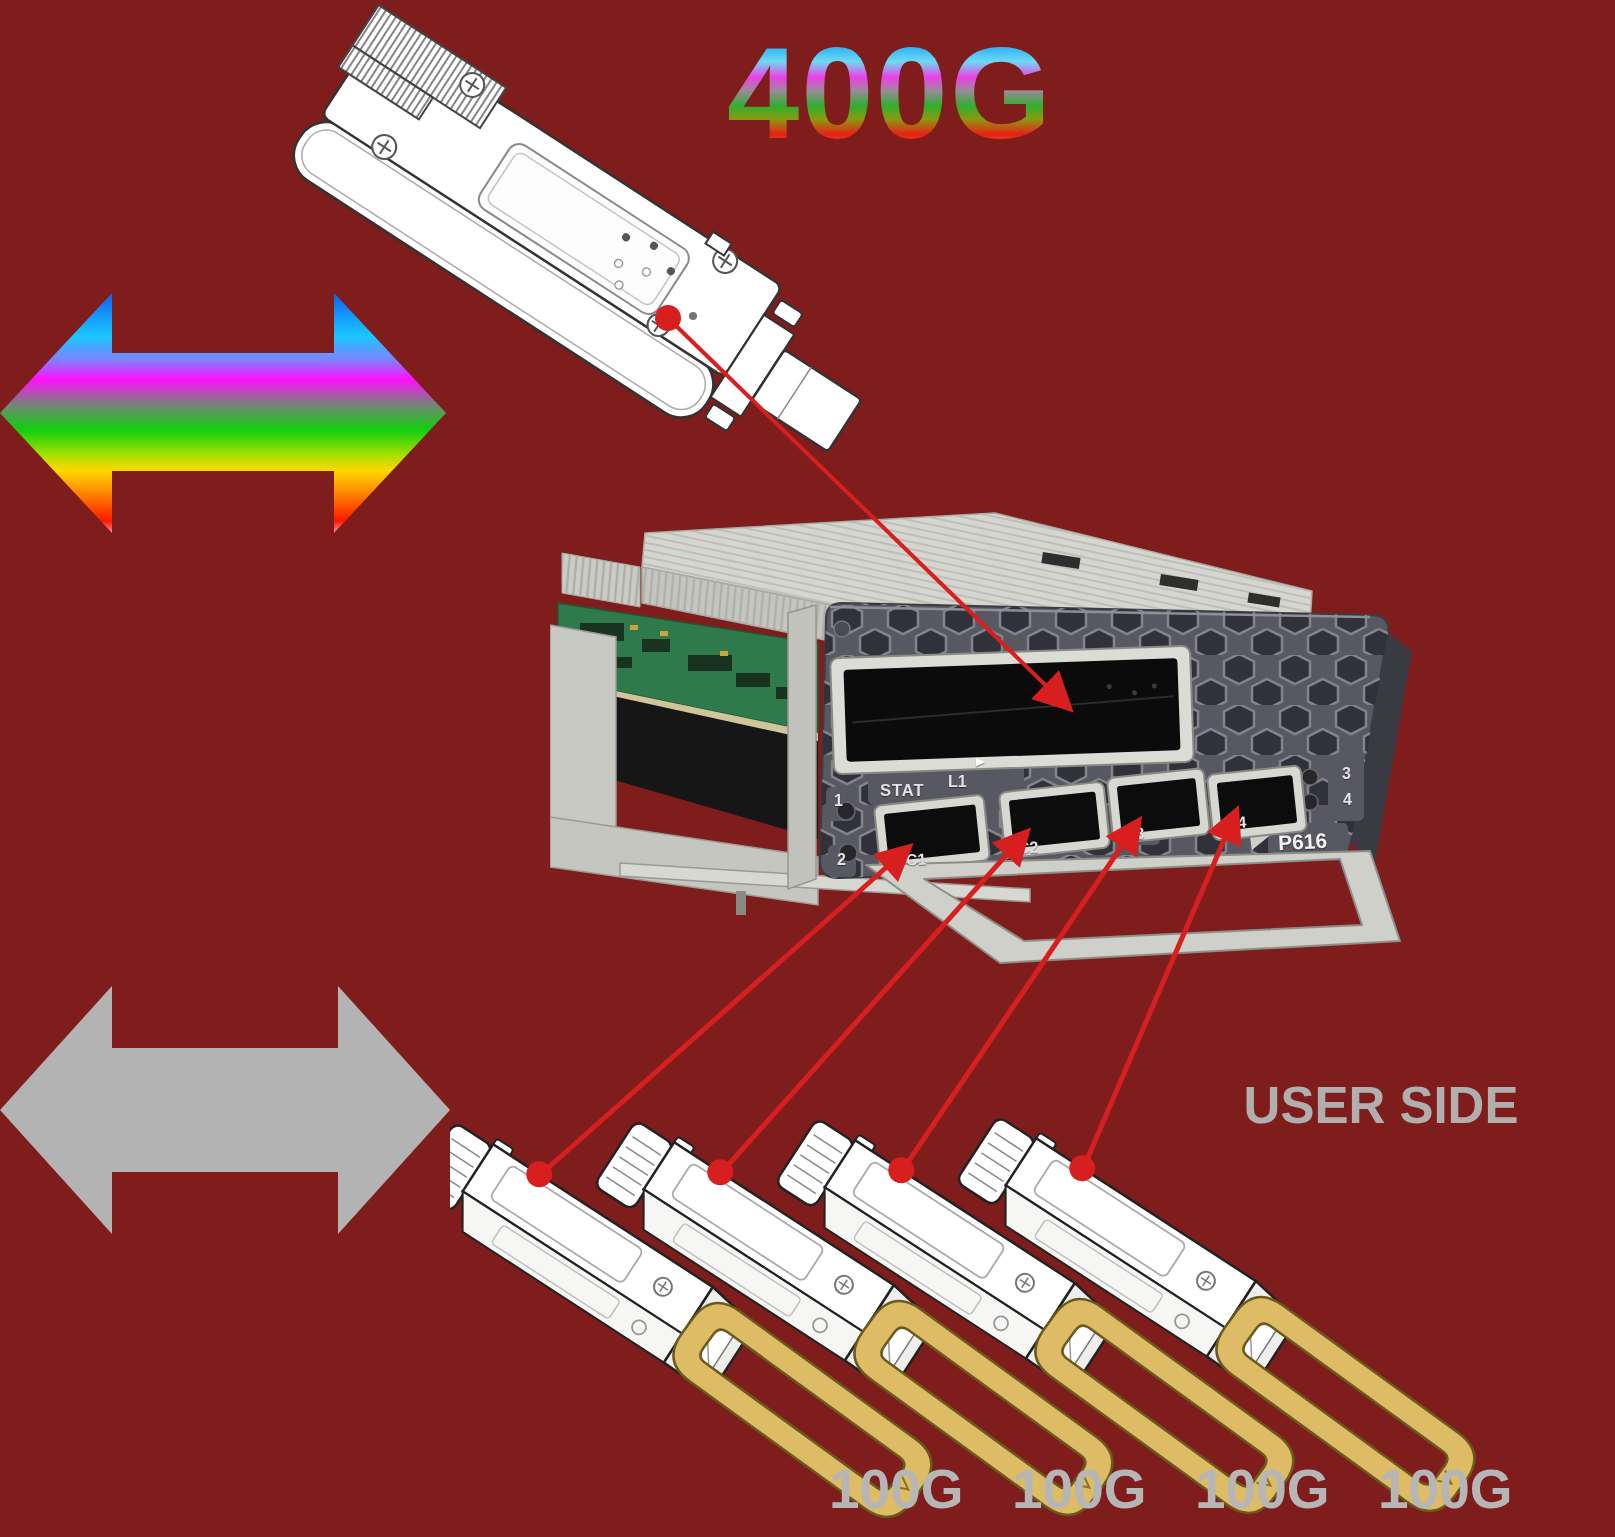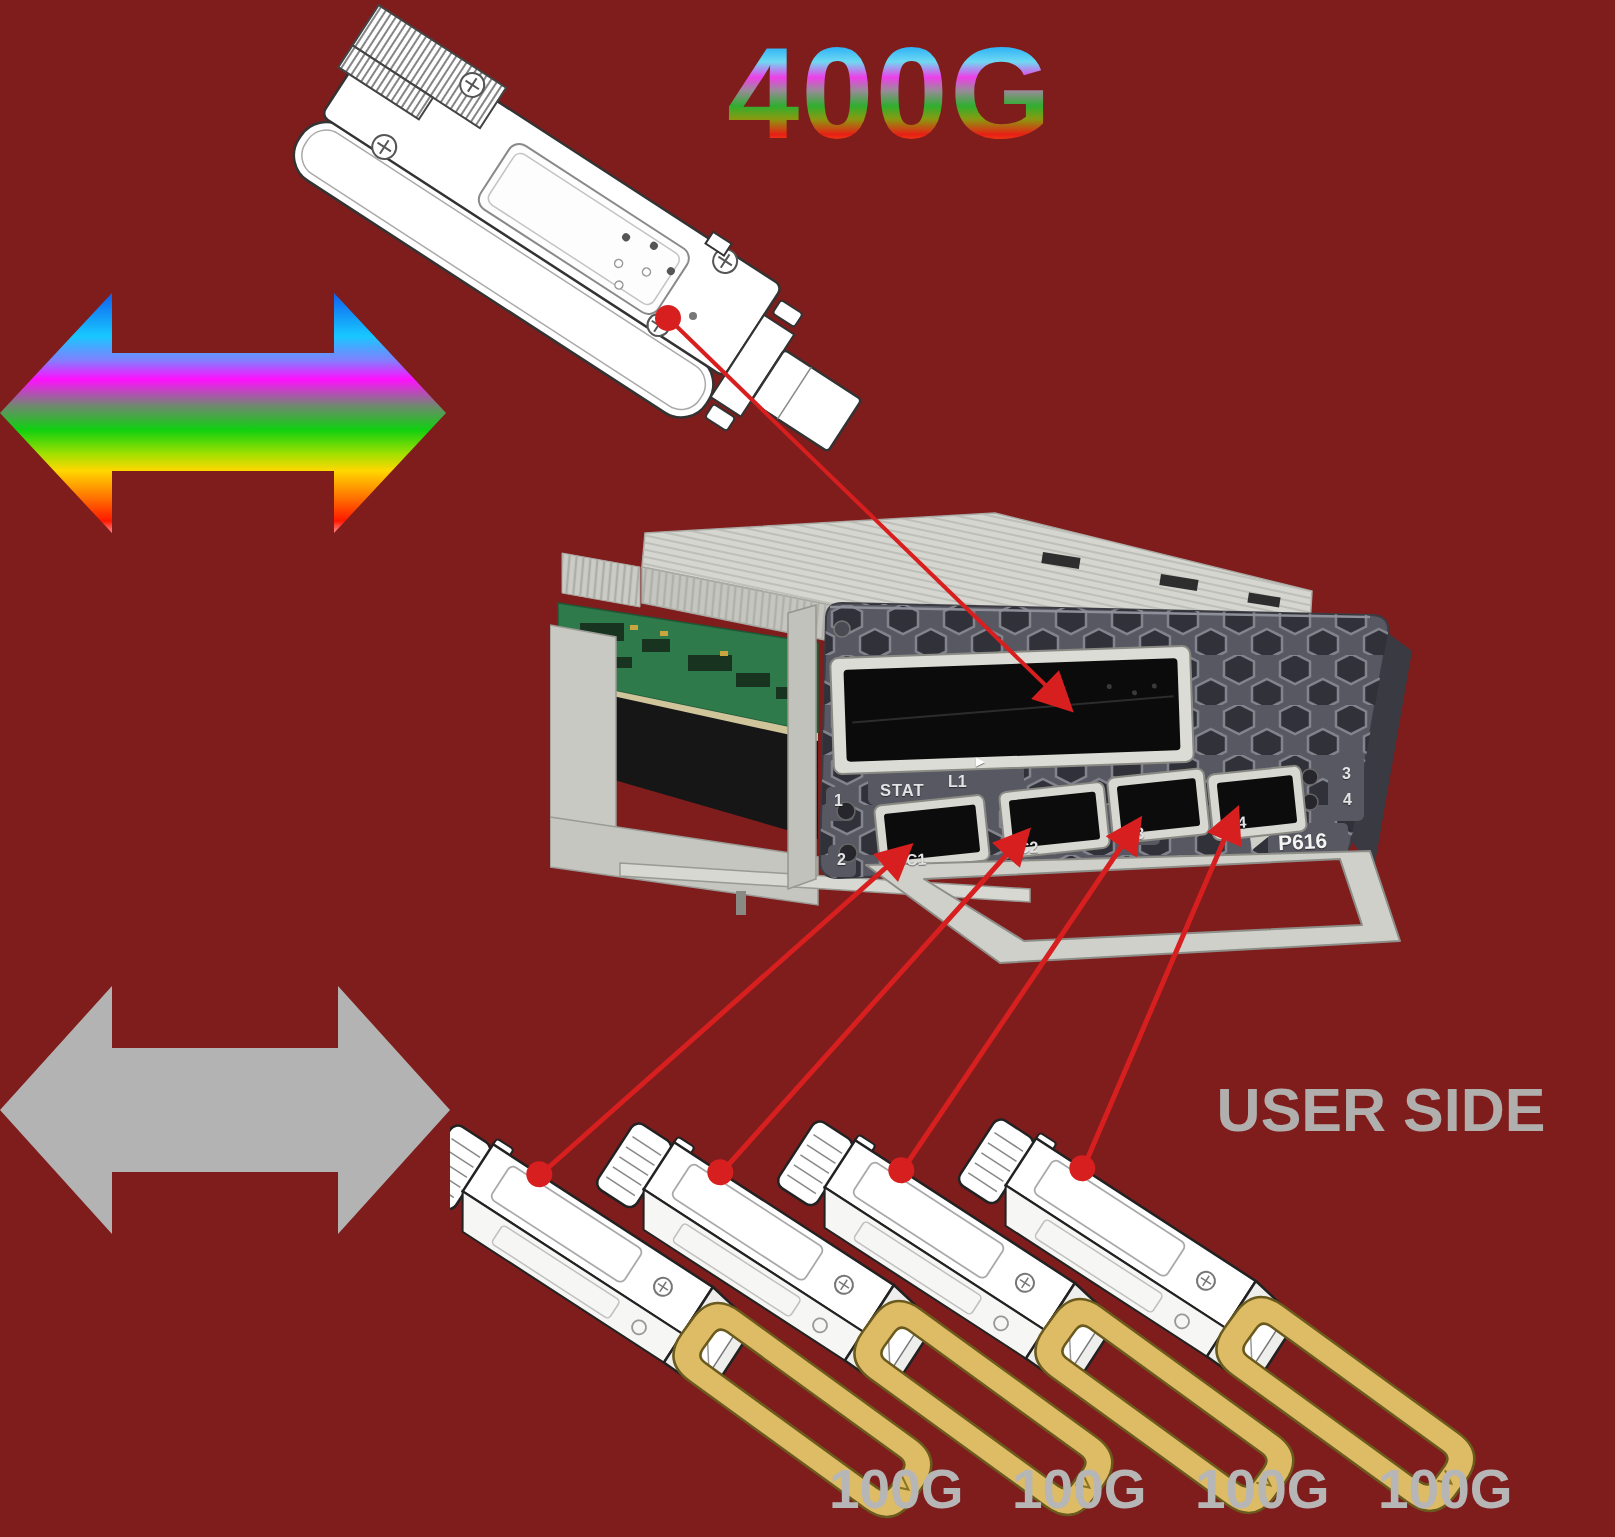--- a/index.html
+++ b/index.html
@@ -8,21 +8,21 @@
   .abs{position:absolute;}
   svg.abs{display:block;}
   .rainbow-text{
     font-weight:bold;line-height:1;text-align:center;
     background:linear-gradient(180deg,#1a6ef2 0%,#36b7f5 16%,#6fd9f2 26%,#ee3fe8 38%,
                #9b8a9a 48%,#2fae2f 60%,#8a9a10 70%,#e81f14 82%,#fb9b19 100%);
     -webkit-background-clip:text;background-clip:text;color:transparent;
   }
   .title-400g{left:688px;top:28px;width:404px;font-size:130px;letter-spacing:2px;}
   .line-side{left:1205px;top:380px;width:348px;font-size:60px;letter-spacing:1px;}
-  .user-side{left:1205px;top:1080px;width:352px;font-size:61px;font-weight:bold;
+  .user-side{left:1205px;top:1080px;width:352px;font-size:51px;font-weight:bold;
              color:#b1afad;text-align:center;line-height:1;}
   .speed-label{position:absolute;top:1462px;width:150px;text-align:left;
                font-size:55px;font-weight:bold;color:#b6b6b6;line-height:1;}
   .card-label{position:absolute;color:#e3e3e6;font-weight:bold;line-height:1;
               text-shadow:0 1px 1px rgba(0,0,0,.5);}
 </style>
 </head>
 <body>
 
 <div class="canvas">

